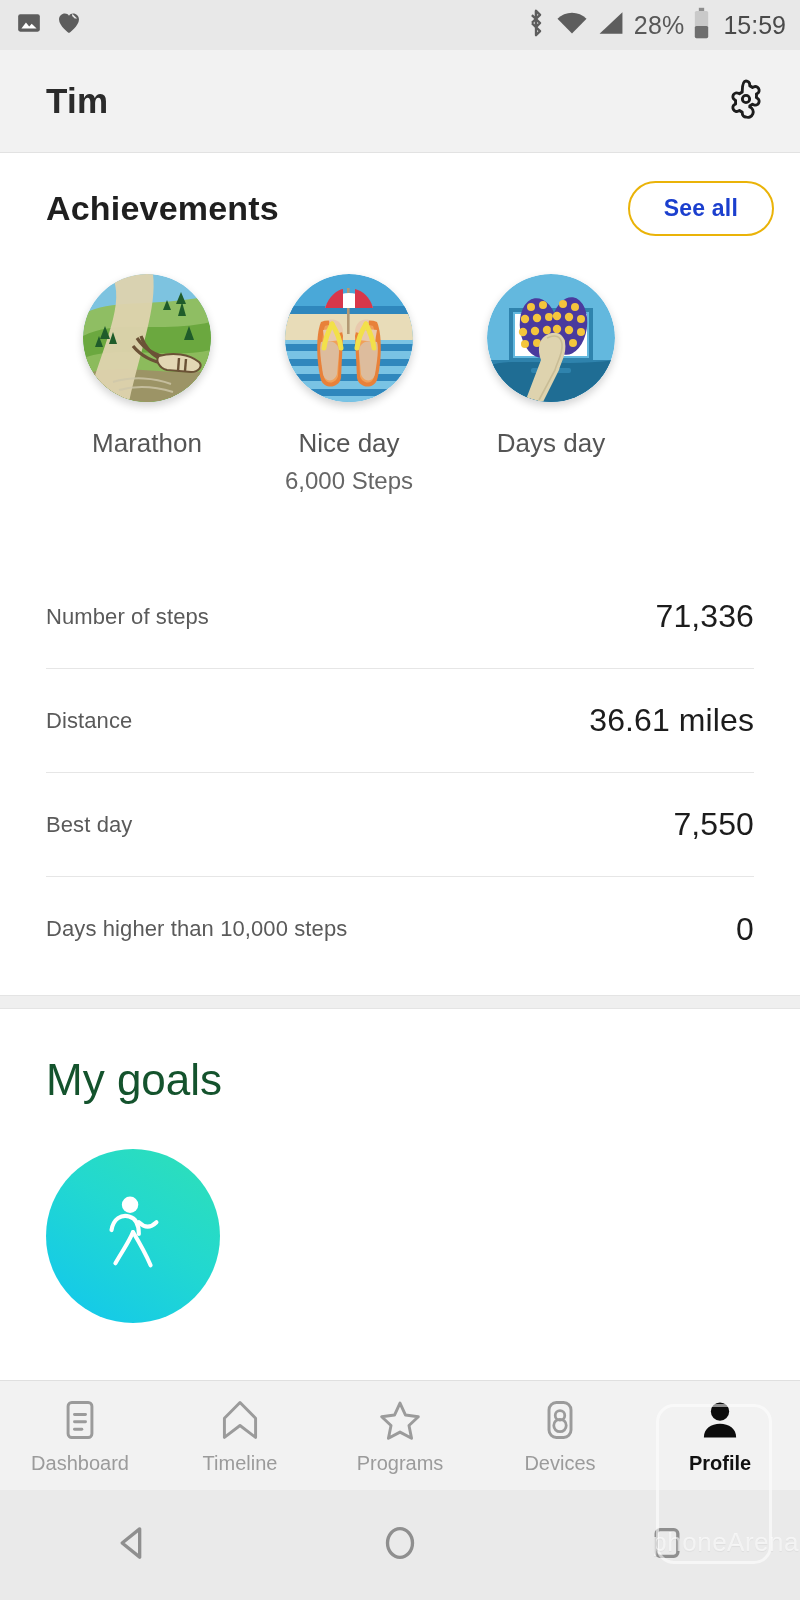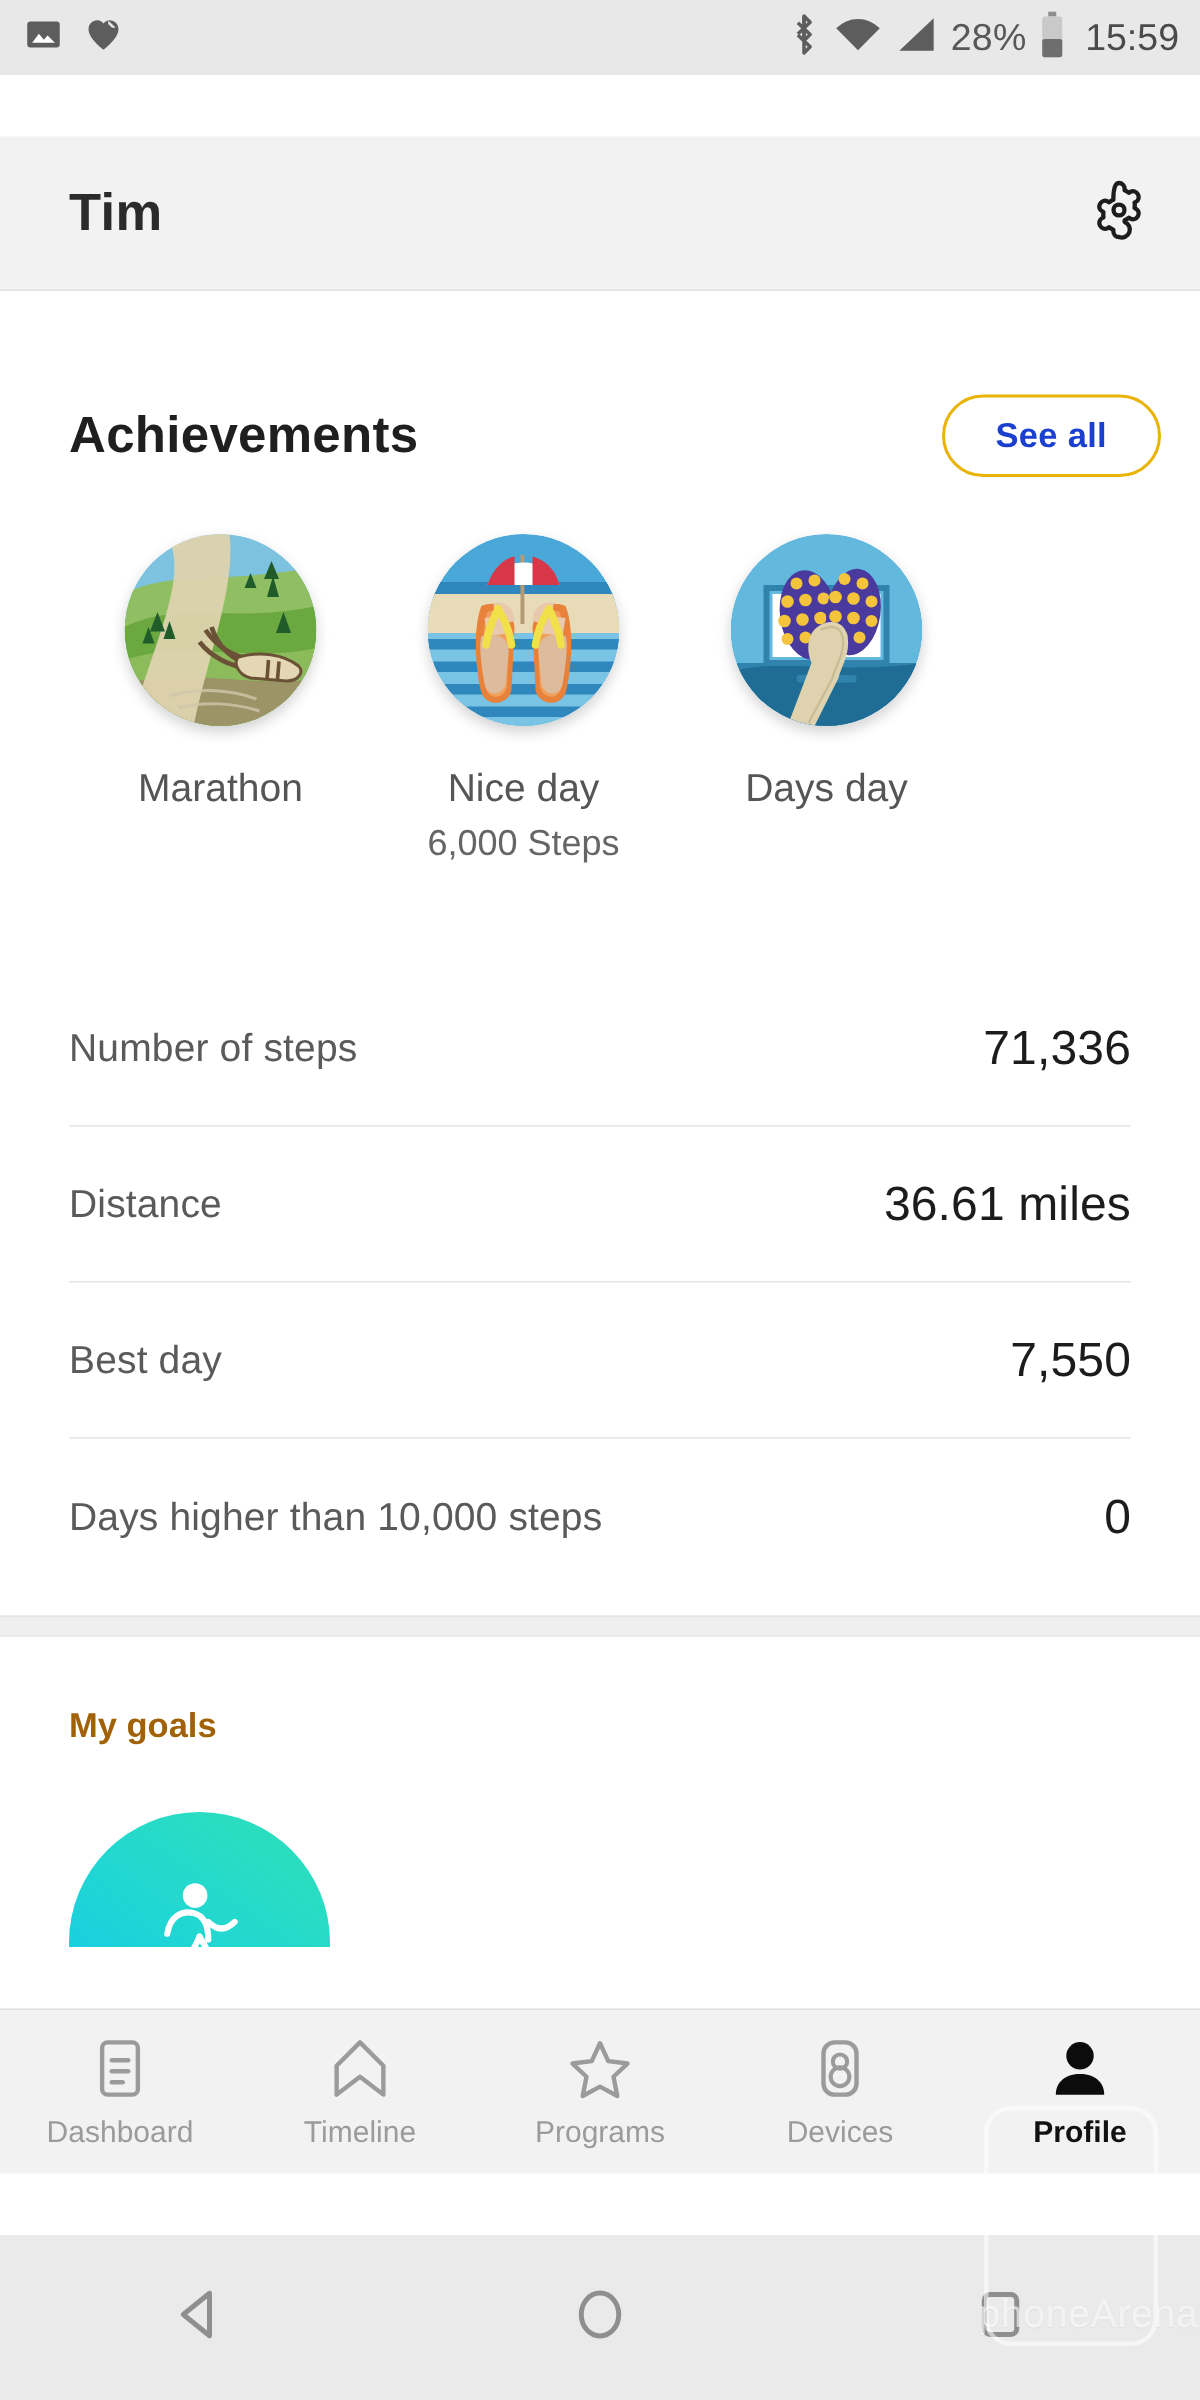--- a/index.html
+++ b/index.html
@@ -7,21 +7,20 @@
     width: 800px; height: 1600px;
     font-family: "Liberation Sans", sans-serif;
     background: #ffffff;
     overflow: hidden;
   }
   #app {
     position: relative;
     width: 800px; height: 1600px;
     display: flex; flex-direction: column;
     background: #ffffff;
-    gap: 41px;
   }
 
   
   .status-bar {
     height: 50px; flex: 0 0 50px;
     background: #e8e8e8;
     display: flex; align-items: center;
     padding: 0 14px 0 16px;
     color: #5d5d5d;
   }
@@ -103,39 +102,39 @@
 
   
   .stats { margin: 70px 46px 0 46px; }
   .stat-row {
     display: flex; align-items: center;
     height: 104px;
     border-bottom: 1px solid #e6e6e6;
   }
   .stats .stat-row:last-child { border-bottom: none; }
   .stat-label {
-    font-size: 26px; color: #5a5a5a; letter-spacing: .1px;
+    font-size: 22px; color: #5a5a5a; letter-spacing: .1px;
   }
   .stat-gap { flex: 1 1 auto; }
   .stat-value {
     font-size: 32px; color: #1c1c1c; letter-spacing: .1px;
   }
 
   .section-divider {
     height: 14px;
     background: #efefef;
     border-top: 1px solid #e4e4e4;
     border-bottom: 1px solid #e4e4e4;
     margin-top: 14px;
   }
 
   
   .goals { padding: 46px 46px 0 46px; }
   .goals-title {
-    font-size: 23px; font-weight: bold; color: #a16207;
+    font-size: 44px; font-weight: normal; color: #14532d;
   }
   .goal-list { margin-top: 44px; display: flex; }
   .goal-circle {
     width: 174px; height: 174px; border-radius: 50%;
     background: linear-gradient(215deg, #2fe0b6 0%, #22d8d0 45%, #11c6ef 100%);
     display: flex; align-items: center; justify-content: center;
     cursor: pointer;
   }
 
   

